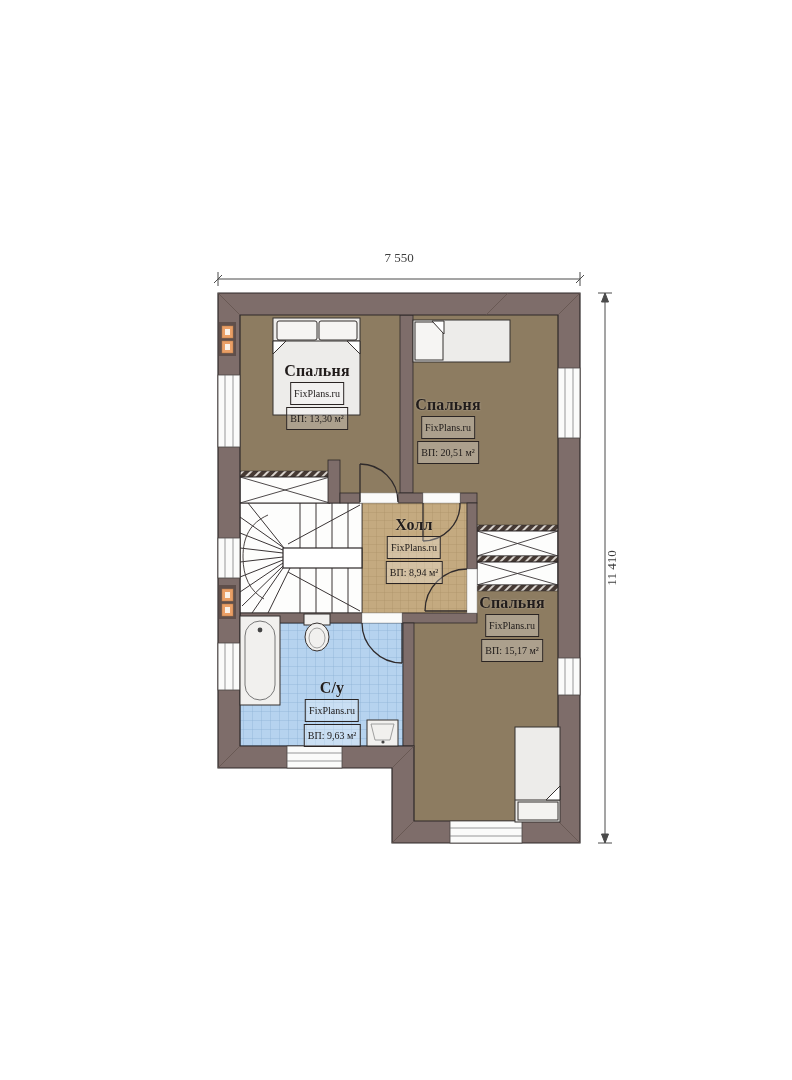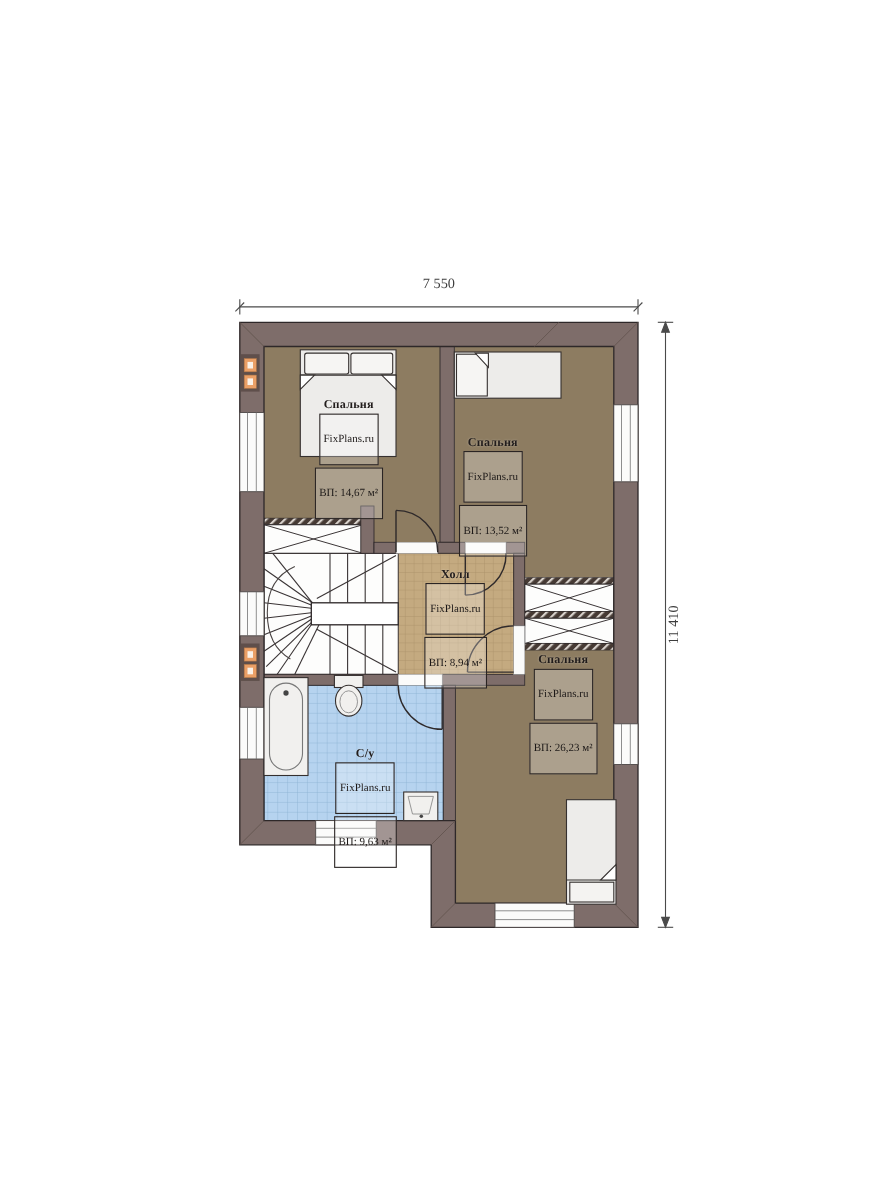--- a/index.html
+++ b/index.html
@@ -1,22 +1,22 @@
 <!DOCTYPE html>
 <html><head>
 <meta charset="utf-8">
 <style>
   html,body{margin:0;padding:0;background:#ffffff;}
   .canvas{position:relative;width:792px;height:960px;background:#ffffff;overflow:hidden;
           font-family:Liberation Serif, serif;}
   .canvas > svg{position:absolute;left:0;top:0;}
   .room-label{position:absolute;transform:translateX(-50%);display:flex;flex-direction:column;
               align-items:center;color:#211c1b;z-index:5;}
-  .room-name{font-size:11px;font-weight:bold;letter-spacing:.2px;text-shadow:0 0 2px rgba(255,255,255,.4);}
-  .tag-box{border:1px solid #2a2423;font-size:10px;line-height:13px;padding:16px 3px;margin-top:2px;
+  .room-name{font-size:16px;font-weight:bold;letter-spacing:.2px;text-shadow:0 0 2px rgba(255,255,255,.4);}
+  .tag-box{border:1px solid #2a2423;font-size:10px;line-height:13px;padding:4px 3px;margin-top:2px;
            background:rgba(255,255,255,.28);white-space:nowrap;color:#1d1918;}
   .dim{position:absolute;font-size:13px;color:#3d3d3d;z-index:4;}
   .dim-top{transform:translateX(-50%);}
   .dim-right{transform:translate(-50%,-50%) rotate(-90deg);}
 </style>
 </head>
 <body>
 
 <div class="canvas">
 
@@ -259,39 +259,39 @@
         <path d="M605,843 l-3.5,-9 h7 Z"></path>
     </g>
   </svg>
 
   <div class="dim dim-top" style="left:399px;top:250px;">7 550</div>
   <div class="dim dim-right" style="left:612px;top:568px;">11 410</div>
 
   <div class="room-label" style="left:317px;top:362px;">
     <div class="room-name">Спальня</div>
     <div class="tag-box">FixPlans.ru</div>
-    <div class="tag-box">ВП: 14,67 м²</div>
+    <div class="tag-box">ВП: 13,30 м²</div>
   </div>
 
   <div class="room-label" style="left:448px;top:396px;">
     <div class="room-name">Спальня</div>
     <div class="tag-box">FixPlans.ru</div>
-    <div class="tag-box">ВП: 13,52 м²</div>
+    <div class="tag-box">ВП: 20,51 м²</div>
   </div>
 
   <div class="room-label" style="left:414px;top:516px;">
     <div class="room-name">Холл</div>
     <div class="tag-box">FixPlans.ru</div>
     <div class="tag-box">ВП: 8,94 м²</div>
   </div>
 
   <div class="room-label" style="left:512px;top:594px;">
     <div class="room-name">Спальня</div>
     <div class="tag-box">FixPlans.ru</div>
-    <div class="tag-box">ВП: 26,23 м²</div>
+    <div class="tag-box">ВП: 15,17 м²</div>
   </div>
 
   <div class="room-label" style="left:332px;top:679px;">
     <div class="room-name">С/у</div>
     <div class="tag-box">FixPlans.ru</div>
     <div class="tag-box">ВП: 9,63 м²</div>
   </div>
 
 </div>
 

